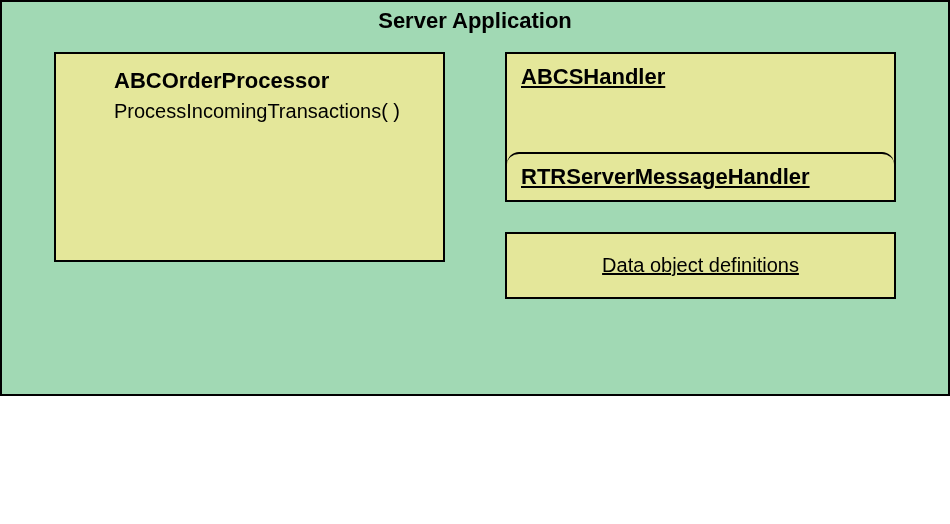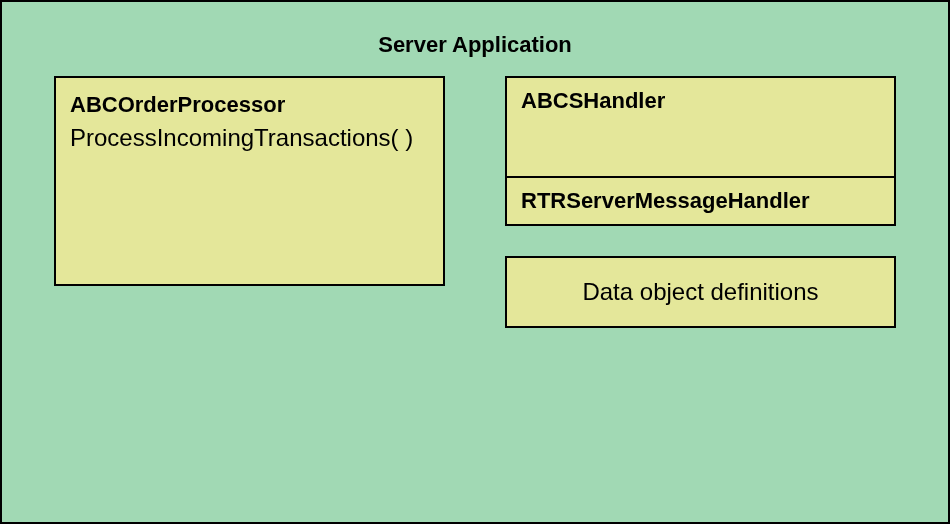--- a/index.html
+++ b/index.html
@@ -3,26 +3,26 @@
 <meta charset="utf-8">
 <style>
   body {
     margin: 0;
     padding: 0;
     font-family: Arial, Helvetica, sans-serif;
     background: #fff;
   }
   .canvas {
     width: 950px;
-    height: 524px;
+    height: 396px;
     box-sizing: border-box;
     border: 2px solid #000;
     background: #a1d9b4;
     position: relative;
-    padding-top: 30px;
+    padding-top: 6px;
   }
   .title {
     text-align: center;
     font-weight: bold;
     font-size: 22px;
     color: #000;
     margin-bottom: 10px;
   }
   .cols {
     display: flex;
@@ -30,47 +30,48 @@
     justify-content: space-between;
     padding: 8px 52px 0 52px;
     gap: 60px;
   }
   .col {
     display: flex;
     flex-direction: column;
     flex: 1;
   }
   .col-left { gap: 52px; }
-  .col-right { gap: 30px; }
+  .col-right { gap: 30px; text-decoration: underline; }
   .box {
     background: #e4e79a;
     border: 2px solid #000;
     box-sizing: border-box;
   }
   .section {
     padding: 8px 14px;
   }
   .section + .section {
     border-top: 2px solid #000;
+    border-radius: 12px;
   }
   .hdr {
     font-weight: bold;
     font-size: 22px;
     color: #000;
     margin: 6px 0;
   }
   .method {
-    font-size: 24px;
+    font-size: 20px;
     color: #000;
     margin: 6px 0;
   }
   .tight .section { padding: 4px 14px; }
   .center { text-align: center; }
   
-  .box-abcorder .section.top { min-height: 190px; }
+  .box-abcorder .section.top { min-height: 190px; margin-left: 44px; }
   .box-abcshandler .section.top { min-height: 90px; }
   .box-dataobj .section { padding: 14px; border-radius: 6px; }
   .box-classfactory .section { padding: 10px 14px; }
   .box-partition .section { padding: 10px 14px; }
 </style>
 </head>
 <body>
 
 <div class="canvas">
   <div class="title">Server Application</div>

